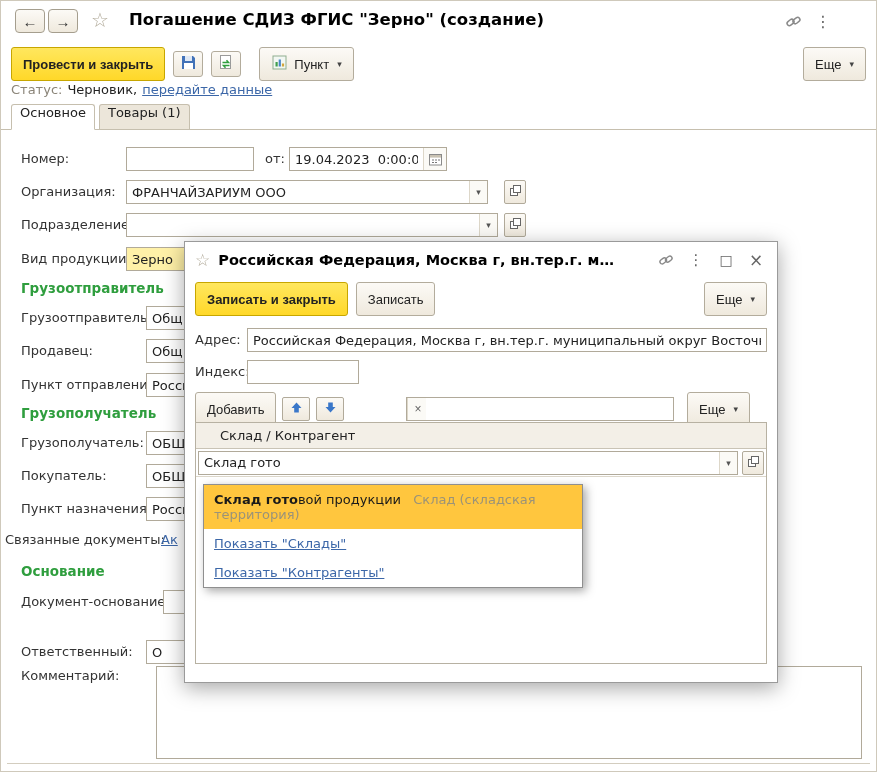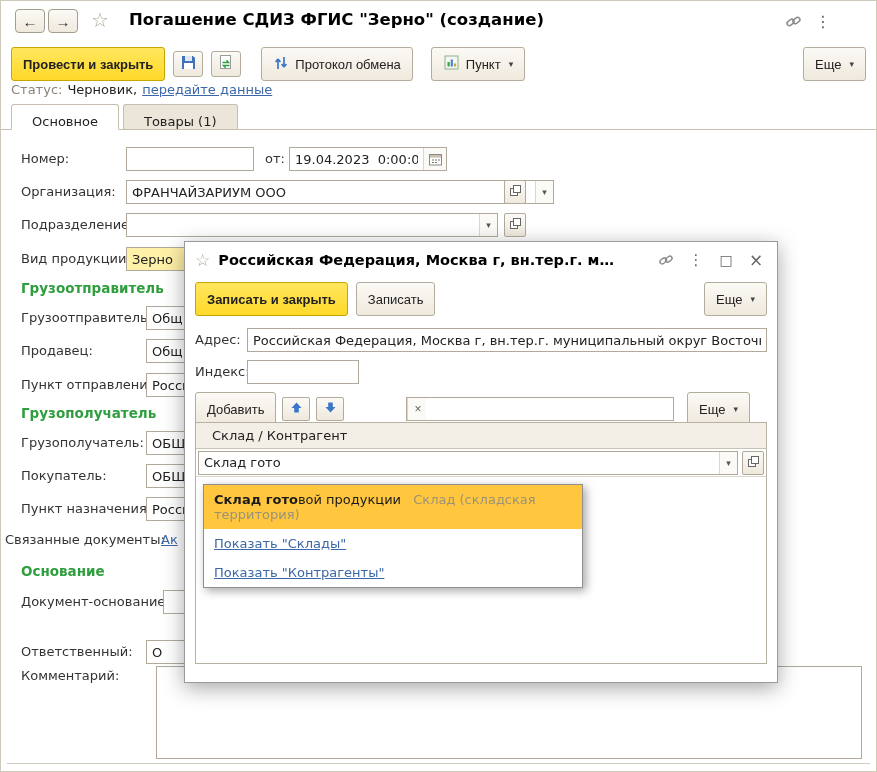--- a/index.html
+++ b/index.html
@@ -17,32 +17,32 @@
   .input{height:24px;border:1px solid #b1aa9a;background:#fff;font:13px "DejaVu Sans","Liberation Sans",sans-serif;padding:0 5px;box-sizing:border-box;color:#222;}
   .combo{display:flex;align-items:stretch;border:1px solid #b1aa9a;background:#fff;height:24px;box-sizing:border-box;}
   .combo input{border:none;outline:none;flex:1;min-width:0;padding:0 5px;font:13px "DejaVu Sans","Liberation Sans",sans-serif;background:transparent;color:#222;}
   .combo .arrow{width:17px;display:flex;align-items:center;justify-content:center;border-left:1px solid #ddd7c9;color:#555;font-size:9px;cursor:pointer;background:#fbfaf6;}
   .combo .calbtn{width:22px;display:flex;align-items:center;justify-content:center;border-left:1px solid #ddd7c9;cursor:pointer;background:#fbfaf6;}
   .flabel{font-size:13px;color:#333;line-height:24px;white-space:nowrap;}
   .group-title{color:#2f9e3e;font-weight:700;font-size:13.5px;}
   .link{color:#3c67a8;text-decoration:underline;cursor:pointer;white-space:nowrap;}
   
   #tabstrip{position:absolute;top:102px;left:0;right:0;height:27px;display:flex;align-items:flex-end;padding-left:10px;border-bottom:1px solid #c6bfae;box-sizing:border-box;}
-  .tab{height:25px;display:inline-flex;align-items:flex-end;padding:0 20px;border:1px solid #c6bfae;border-bottom:none;border-radius:3px 3px 0 0;background:#ece6da;margin-right:4px;cursor:pointer;box-sizing:border-box;}
+  .tab{height:25px;display:inline-flex;align-items:flex-start;padding:0 8px;border:1px solid #c6bfae;border-bottom:none;border-radius:3px 3px 0 0;background:#ece6da;margin-right:4px;cursor:pointer;box-sizing:border-box;}
   .tab.active{background:#fff;position:relative;top:1px;height:26px;border-bottom:1px solid #fff;}
   
   #modal{position:absolute;left:183px;top:240px;width:592px;height:440px;background:#fff;border:1px solid #9a9a9a;box-shadow:0 5px 20px rgba(0,0,0,.35);z-index:10;}
   .t-icon{color:#666;cursor:pointer;display:inline-flex;align-items:center;justify-content:center;width:22px;height:22px;font-size:14px;}
   #modal-title{flex:1;font-size:14.5px;font-weight:700;color:#000;white-space:nowrap;overflow:hidden;text-overflow:ellipsis;}
   .searchbox{display:flex;align-items:stretch;border:1px solid #b1aa9a;background:#fff;height:24px;box-sizing:border-box;}
   .searchbox input{border:none;outline:none;flex:1;min-width:0;padding:0 6px;font:13px "DejaVu Sans","Liberation Sans",sans-serif;}
   .searchbox input::placeholder{color:#9a958a;}
   .searchbox .clear{width:19px;border:none;border-left:1px solid #ddd7c9;background:#fbfaf6;color:#666;font-size:12px;cursor:pointer;}
   #mtable{position:absolute;left:10px;top:180px;right:10px;bottom:18px;border:1px solid #b7b1a2;box-sizing:border-box;background:#fff;}
-  #mtable-header{height:26px;background:#f3efe7;border-bottom:1px solid #c9c3b5;display:flex;align-items:center;padding:0 16px;color:#222;box-sizing:border-box;}
+  #mtable-header{height:26px;background:#f3efe7;border-bottom:1px solid #c9c3b5;display:flex;align-items:center;padding:0 24px;color:#222;box-sizing:border-box;}
   #mtable-editrow{height:28px;display:flex;align-items:center;gap:4px;padding:1px 2px;border-bottom:1px solid #dcd7cb;box-sizing:border-box;}
   #popup{position:absolute;left:18px;top:242px;width:378px;background:#fff;border:1px solid #8f8f8f;box-shadow:3px 3px 9px rgba(0,0,0,.35);z-index:30;}
   .popup-item{padding:7px 10px;font-size:13px;cursor:pointer;}
   .popup-item.hl{background:#ffc63e;color:#1a1a1a;}
   .popup-item .match{font-weight:700;}
   .popup-item .hint{color:#9b9378;margin-left:8px;}
   textarea.comment{position:absolute;border:1px solid #b1aa9a;background:#fff;resize:none;font:13px "DejaVu Sans","Liberation Sans",sans-serif;box-sizing:border-box;}
   .statusgray{color:#8a8478;}
 </style>
 </head>
@@ -75,27 +75,20 @@
             <path d="M2 2h11l2 2v11H2z" fill="#4272b8"></path>
             <rect x="5" y="2" width="7" height="5" fill="#dfe8f4"></rect>
             <rect x="4" y="9" width="9" height="6" fill="#fff"></rect>
           </svg></span>
     </button>
     <button class="btn icon-btn">
       <span><svg width="18" height="18" viewBox="0 0 18 18">
             <rect x="3.5" y="1.5" width="10" height="13" fill="#fff" stroke="#9a9a9a"></rect>
             <path d="M5.5 8.5h6l-2-2.2M12.5 11.5h-6l2 2.2" stroke="#2f9e3e" stroke-width="1.5" fill="none"></path>
           </svg></span>
-    </button>
-    <button class="btn" style="margin-left:12px">
-      <span><svg width="16" height="16" viewBox="0 0 16 16" fill="none" stroke="#3a77c9" stroke-width="1.7">
-            <path d="M5 14V4M5 4L2.6 7M5 4l2.4 3"></path>
-            <path d="M11 2v10m0 0l-2.4-3m2.4 3l2.4-3"></path>
-          </svg></span>
-      <span>Протокол обмена</span>
     </button>
     <button class="btn" style="margin-left:10px">
       <span><svg width="17" height="17" viewBox="0 0 17 17">
             <rect x="2" y="2" width="13" height="13" fill="#f2f7f2" stroke="#8fae8f"></rect>
             <rect x="4.5" y="8" width="2.2" height="4.5" fill="#3f9e4f"></rect>
             <rect x="7.7" y="5.5" width="2.2" height="7" fill="#4a86c8"></rect>
             <rect x="10.9" y="9.5" width="2.2" height="3" fill="#d2a63c"></rect>
           </svg></span>
       <span>Пункт</span>
       <span class="caret">▾</span>
@@ -132,21 +125,21 @@
             <rect x="1.5" y="2.5" width="12" height="10.5" fill="#fff" stroke="#8a8a8a"></rect>
             <rect x="2" y="3" width="11" height="2.6" fill="#c9c2b2"></rect>
             <path d="M4 8h2M7 8h2M10 8h2M4 10.5h2M7 10.5h2" stroke="#777" stroke-width="1"></path>
           </svg>
         </span>
     </div>
   </div>
 
   <div class="abs" style="left:0;right:0;top:179px;height:24px">
     <span class="flabel abs" style="left:20px">Организация:</span>
-    <div class="combo abs" style="left:125px;width:428px">
+    <div class="combo abs" style="left:125px;width:362px">
       <input value="ФРАНЧАЙЗАРИУМ ООО" style="">
       <span class="arrow">▾</span>
     </div>
     <button class="sq-btn abs" style="left:503px">
         <span><svg width="13" height="13" viewBox="0 0 13 13" fill="#fff" stroke="#666">
             <rect x="1.5" y="4.5" width="7" height="7"></rect>
             <rect x="4.5" y="1.5" width="7" height="7"></rect>
           </svg></span>
       </button>
   </div>

